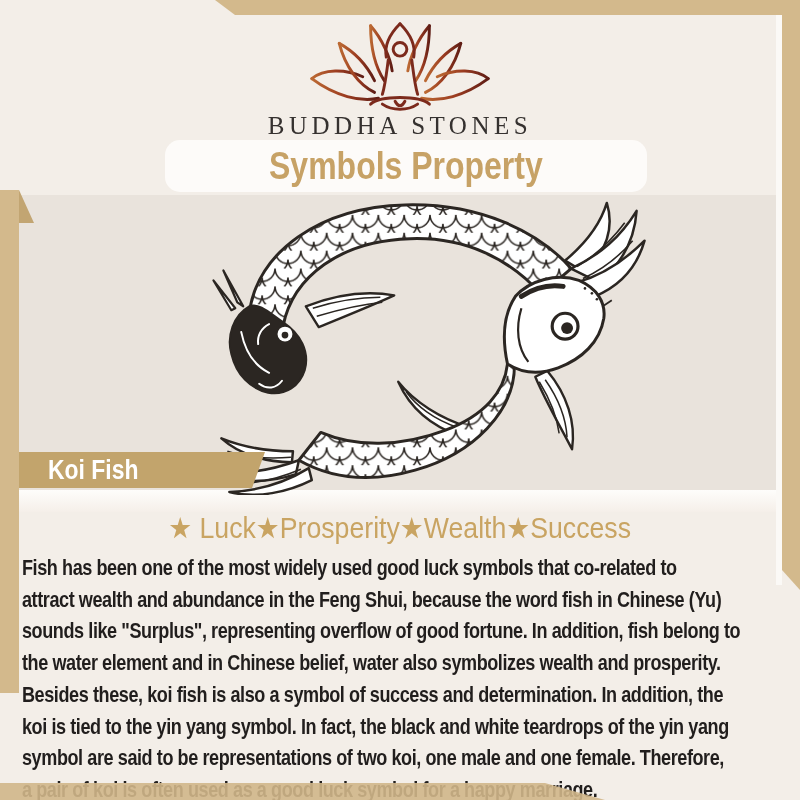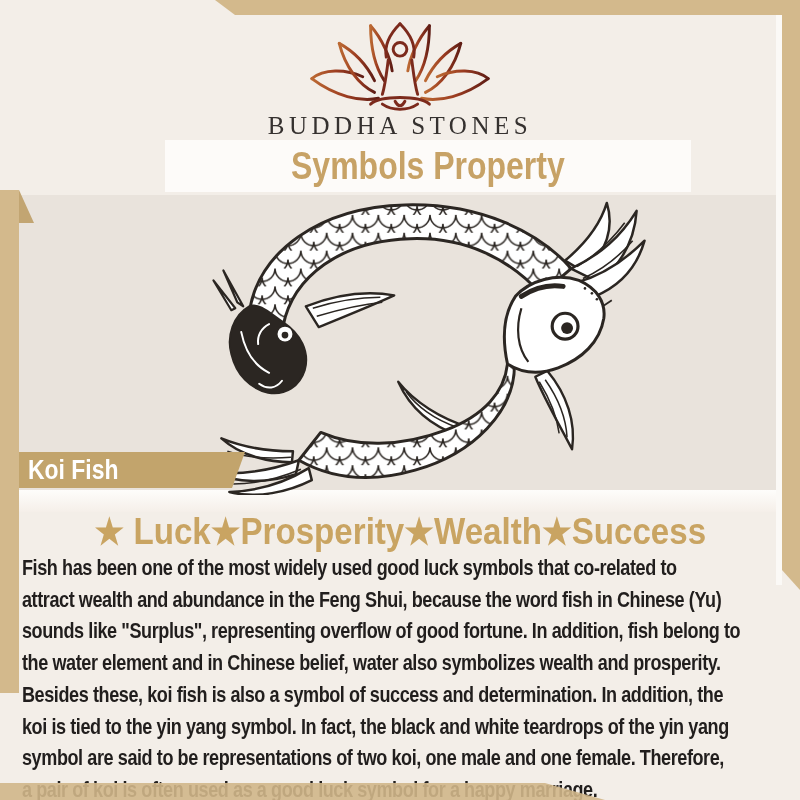--- a/index.html
+++ b/index.html
@@ -14,36 +14,36 @@
   #band-right{left:782px;top:0;width:18px;height:590px;
     clip-path:polygon(0 0,18px 0,18px 590px,0 570px);}
   #white-strip-right{position:absolute;left:776px;top:15px;width:6px;height:570px;background:#fbf9f6;}
   #band-left{left:0;top:190px;width:19px;height:503px;}
   #bevel-left{position:absolute;left:19px;top:190px;width:15px;height:33px;background:#c2a572;
     clip-path:polygon(0 0,100% 100%,0 100%);}
   #band-bottom{left:0;top:783px;width:800px;height:17px;background:rgba(208,182,137,0.9);
     clip-path:polygon(0 0,545px 0,605px 17px,0 17px);z-index:30;}
   
   #koi-panel{position:absolute;left:19px;top:195px;width:763px;height:295px;background:#e9e3dc;}
-  #title-band{position:absolute;left:165px;top:140px;width:526px;height:52px;background:#fdfbf9;
-    display:flex;align-items:center;justify-content:center;}
+  #title-band{position:absolute;left:165px;top:140px;width:482px;height:52px;background:#fdfbf9;
+    display:flex;align-items:center;justify-content:center;border-radius:15px;}
   #white-grad{position:absolute;left:19px;top:490px;width:763px;height:22px;
     background:linear-gradient(#fefdfb,#f5efe9);}
   
   #brand-name{position:absolute;left:0;top:112px;width:800px;text-align:center;
     font-family:"Liberation Serif",serif;font-size:25px;letter-spacing:4.5px;color:#35312f;}
   #page-title{font-size:39px;font-weight:bold;color:#c7a266;white-space:nowrap;
     display:inline-block;transform:scaleX(0.82);transform-origin:center;}
   #section-banner{position:absolute;left:19px;top:452px;width:226px;height:36px;background:#c2a46c;
     clip-path:polygon(0 0,100% 0,calc(100% - 13px) 100%,0 100%);
-    display:flex;align-items:center;z-index:5;}
+    display:flex;align-items:center;z-index:5;padding-left:20px;}
   #section-banner-label{font-size:27px;font-weight:bold;color:#ffffff;white-space:nowrap;
     display:inline-block;transform:scaleX(0.85);transform-origin:left center;margin-left:9px;}
   #benefits-line{position:absolute;left:0;top:511px;width:800px;text-align:center;
-    font-size:36px;font-weight:bold;color:#c9a462;}
+    font-size:29px;font-weight:normal;color:#c9a462;}
   #benefits-line span{display:inline-block;transform:scaleX(0.92);transform-origin:center;white-space:nowrap;}
   #body-text{position:absolute;left:22px;top:553px;width:770px;color:#211e1d;z-index:1;}
   .body-line{white-space:nowrap;font-size:21.5px;font-weight:bold;letter-spacing:-0.5px;
     line-height:31.7px;transform:scaleX(0.84);transform-origin:left center;}
   
   #logo{position:absolute;left:300px;top:14px;width:200px;height:98px;}
   #koi-art{position:absolute;left:170px;top:197px;width:520px;height:298px;z-index:2;}
 </style>
 </head>
 <body>

